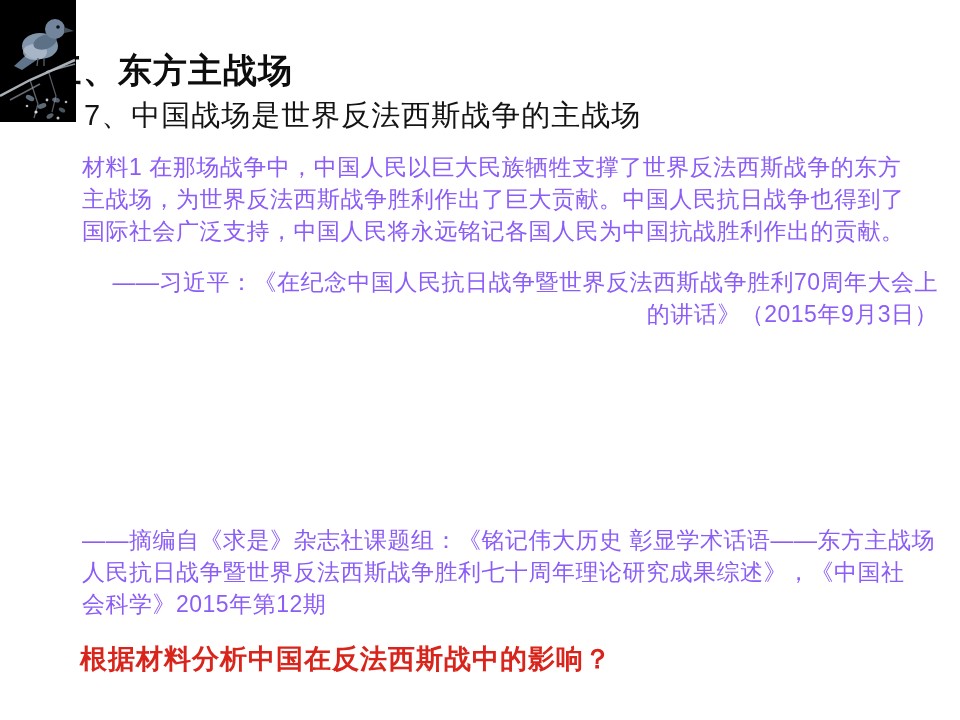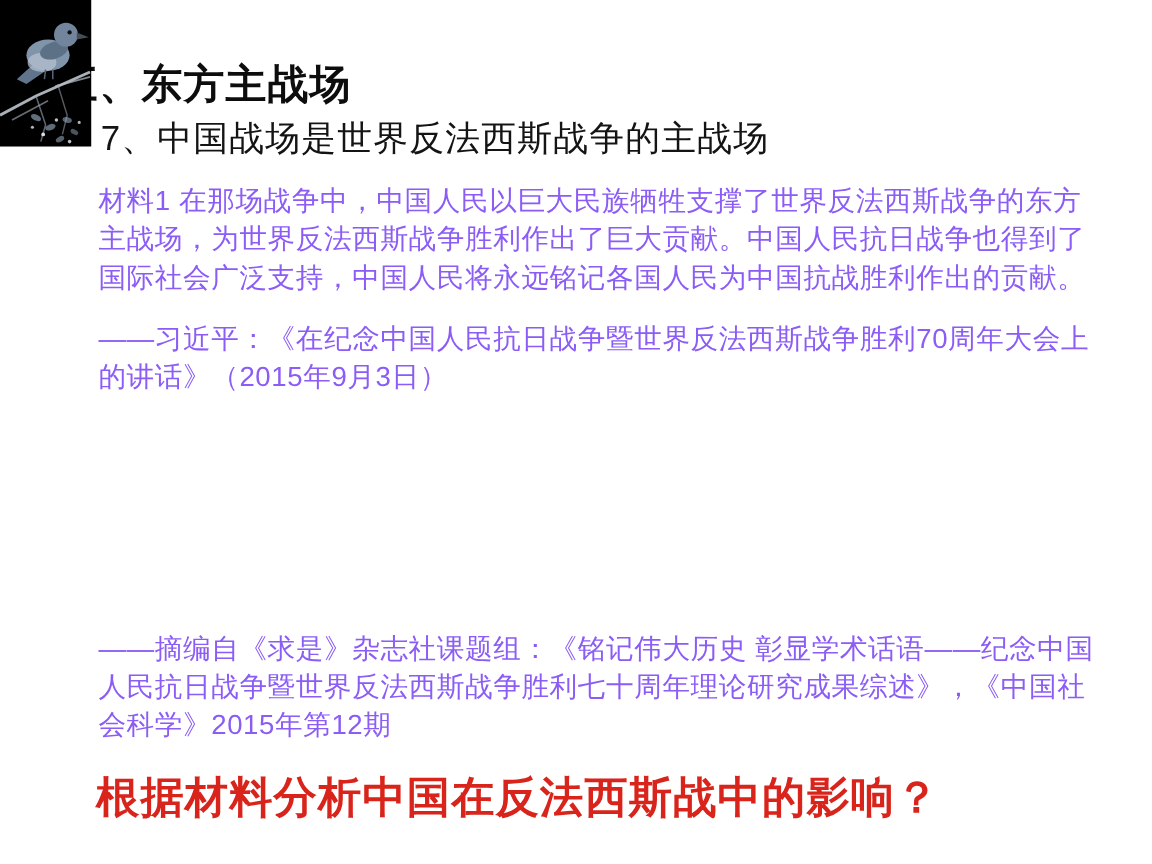--- a/index.html
+++ b/index.html
@@ -46,28 +46,28 @@
     position: absolute;
     left: 82px;
     width: 856px;
     font-size: 23px;
     line-height: 32px;
     color: #8b5cf6;
     white-space: pre-line;
     letter-spacing: 0.5px;
   }
   .para-1 { top: 151px; }
-  .para-2 { top: 266px; }
+  .para-2 { top: 266px; text-align: right; }
   .para-3 { top: 347px; }
   .para-4 { top: 524px; }
   .question {
     position: absolute;
     left: 80px; top: 641px;
     width: 860px;
-    font-size: 36px;
+    font-size: 27px;
     font-weight: bold;
     color: #d9241b;
     letter-spacing: 1px;
     white-space: nowrap;
   }
 </style>
 </head>
 <body>
 
 <div class="slide">
@@ -109,19 +109,19 @@
   <h2 class="slide-subtitle">7、中国战场是世界反法西斯战争的主战场</h2>
 
   <p class="para para-1">材料1 在那场战争中，中国人民以巨大民族牺牲支撑了世界反法西斯战争的东方
 主战场，为世界反法西斯战争胜利作出了巨大贡献。中国人民抗日战争也得到了
 国际社会广泛支持，中国人民将永远铭记各国人民为中国抗战胜利作出的贡献。</p>
 
   <p class="para para-2">——习近平：《在纪念中国人民抗日战争暨世界反法西斯战争胜利70周年大会上
 的讲话》（2015年9月3日）</p>
 
 
-  <p class="para para-4">——摘编自《求是》杂志社课题组：《铭记伟大历史 彰显学术话语——纪念中国
+  <p class="para para-4">——摘编自《求是》杂志社课题组：《铭记伟大历史 彰显学术话语——东方主战场
 人民抗日战争暨世界反法西斯战争胜利七十周年理论研究成果综述》，《中国社
 会科学》2015年第12期</p>
 
   <p class="question">根据材料分析中国在反法西斯战中的影响？</p>
 
 </div>
 
 </body></html>

